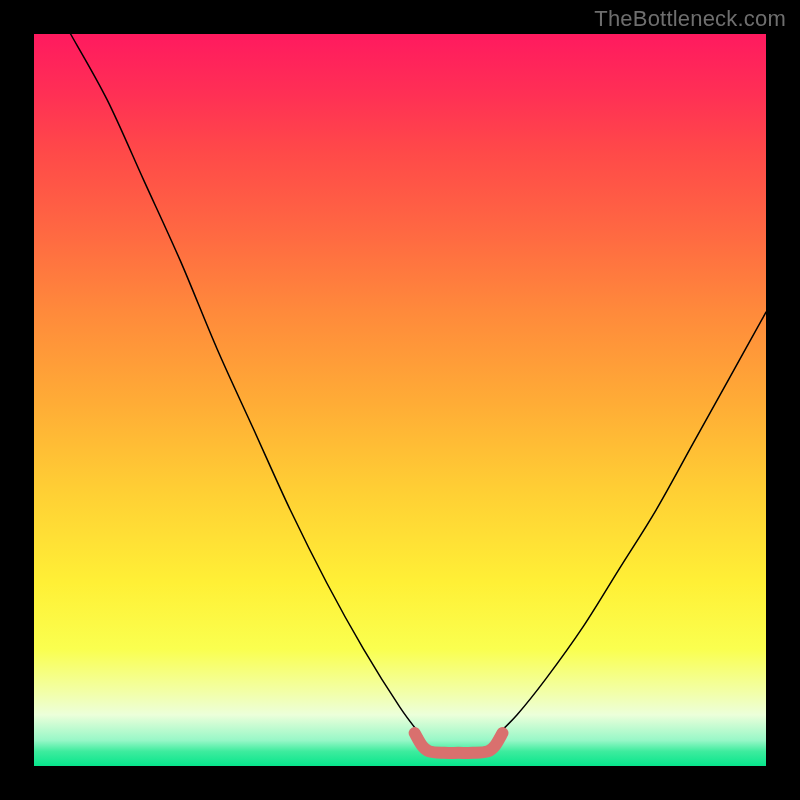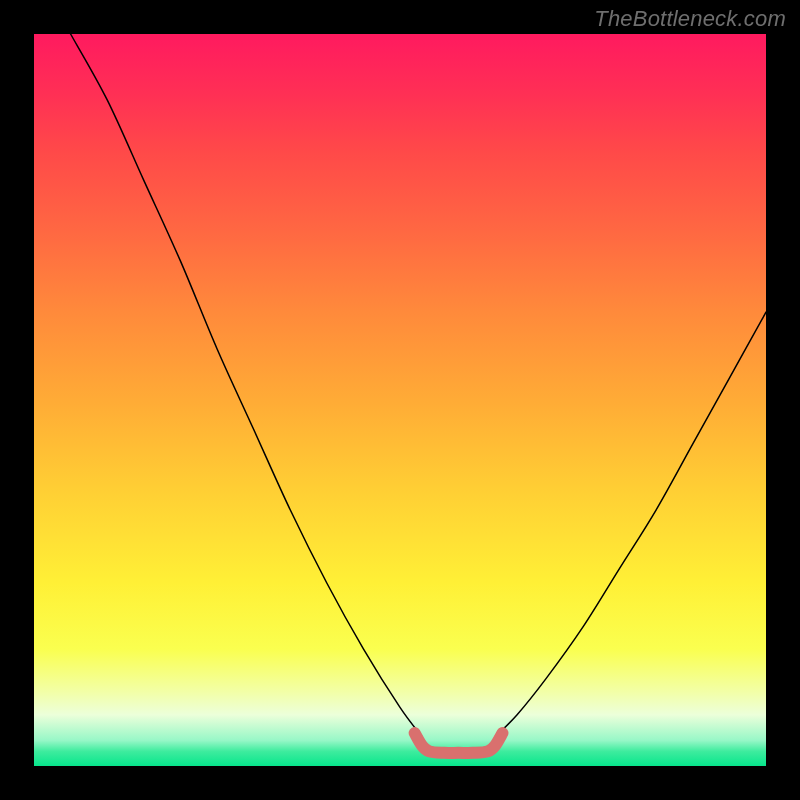--- a/index.html
+++ b/index.html
@@ -9,21 +9,20 @@
     height: 800px;
     background: #000;
     overflow: hidden;
     font-family: Arial, Helvetica, sans-serif;
   }
   .frame {
     position: relative;
     width: 800px;
     height: 800px;
     background: #000;
-    font-style: italic;
   }
   .plot-area {
     position: absolute;
     left: 34px;
     top: 34px;
     width: 732px;
     height: 732px;
     
     background: linear-gradient(to bottom,
       #ff1a5f 0%,

